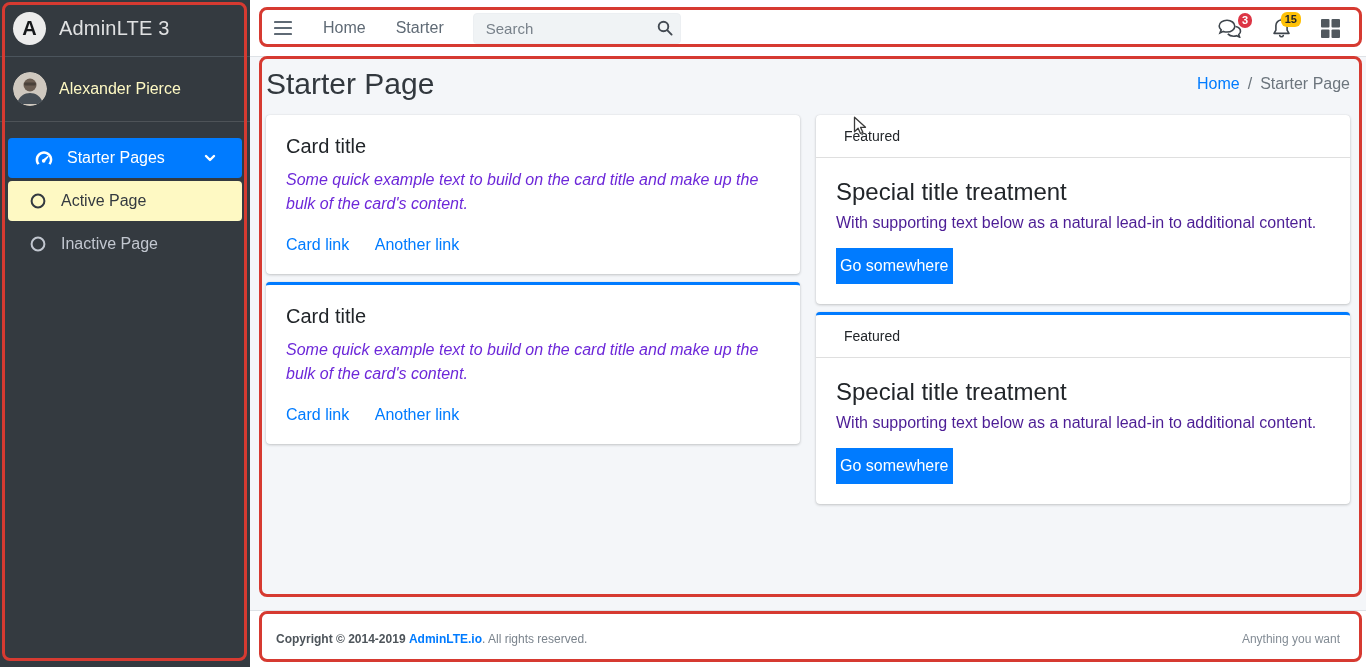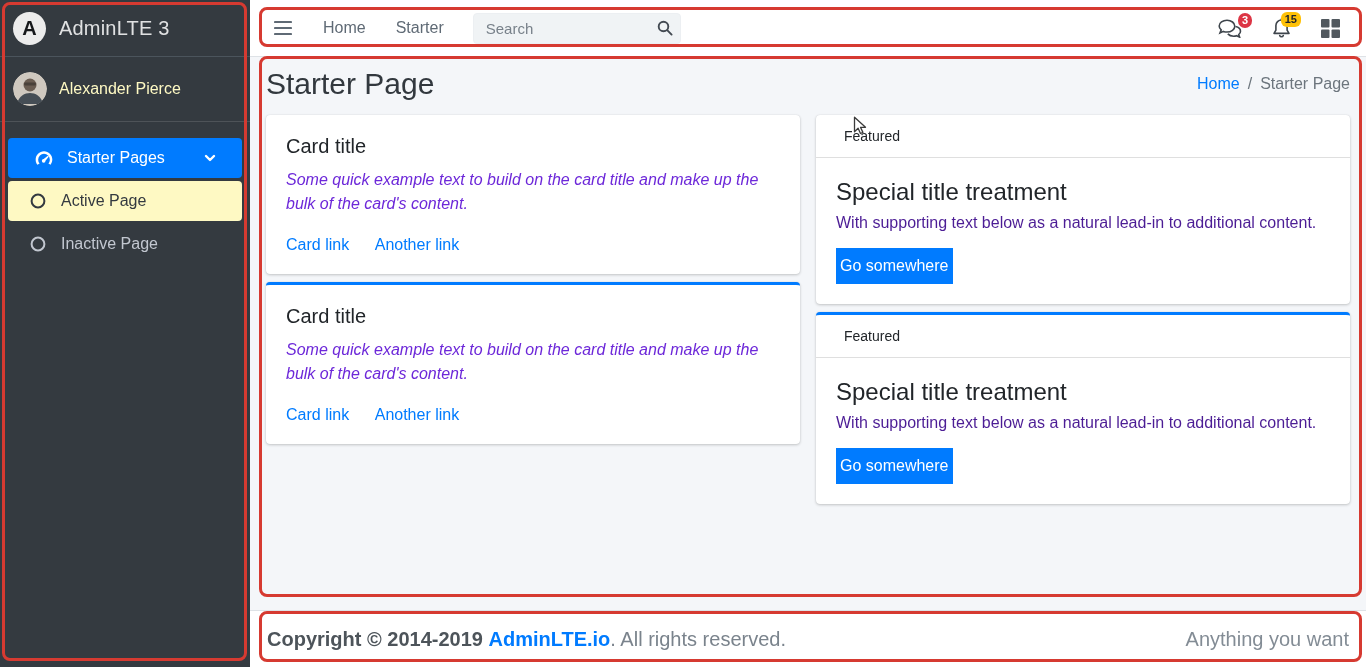--- a/index.html
+++ b/index.html
@@ -104,21 +104,21 @@
   .feat-text { font-size:16px; margin-bottom:16px; color:#4c1d95; }
   .btn-primary {
     display:inline-block; background:#007bff; color:#fff; border:1px solid #007bff;
     border-radius:0; padding:8px 3px; font-size:16px; cursor:pointer;
     font-family:"Liberation Sans", sans-serif;
   }
 
   .footer {
     flex:0 0 57px; background:#fff; border-top:1px solid #dee2e6;
     display:flex; align-items:center; justify-content:space-between;
-    padding:0 17px; font-size:20px; color:#7a838c;
+    padding:0 26px; font-size:12px; color:#7a838c;
   }
   .footer strong { color:#4d545a; }
   .footer a { color:#007bff; font-weight:700; text-decoration:none; cursor:pointer; }
   .footer-right { color:#838c95; }
 
   
   .anno {
     position:absolute; border:3px solid #d63a31; border-radius:8px;
     pointer-events:none; z-index:40;
   }

